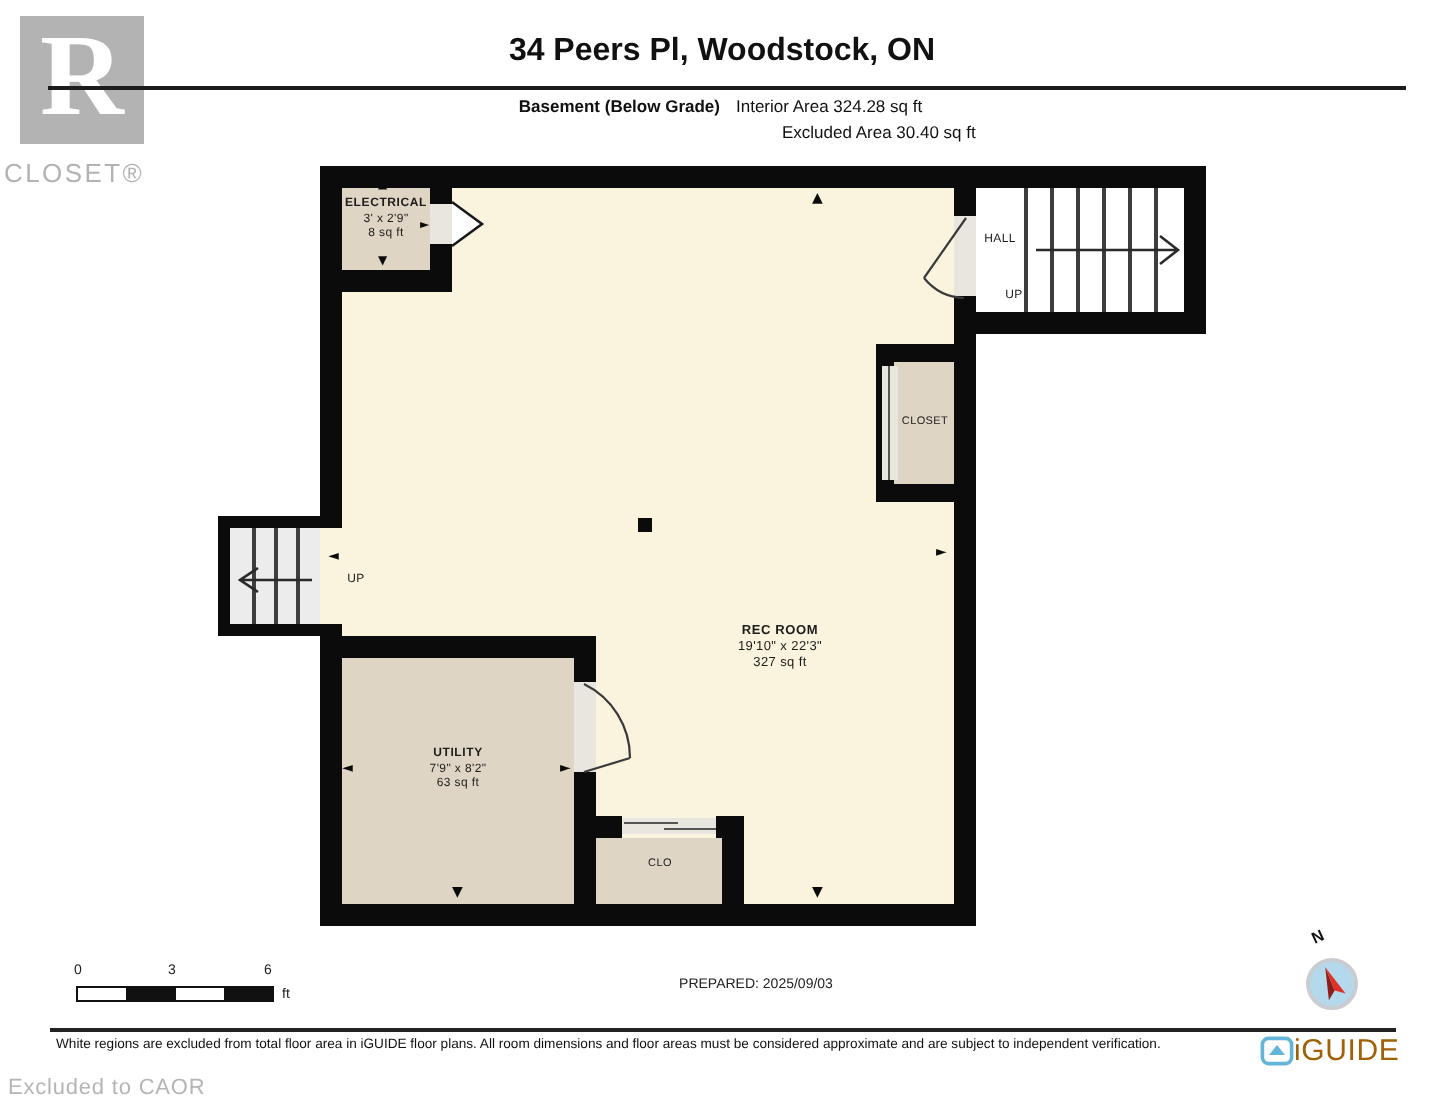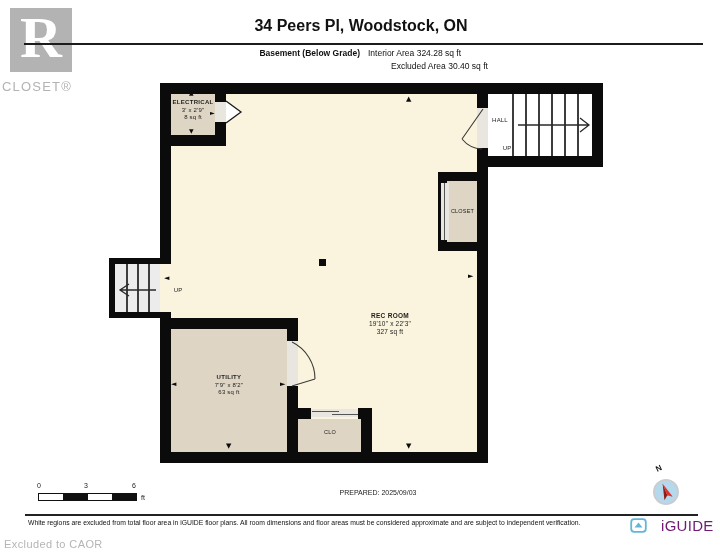--- a/index.html
+++ b/index.html
@@ -158,21 +158,21 @@
         <polygon points="11,2 15.5,18 11,14.5" fill="#e03127"></polygon>
       </g>
     </svg>
   </div>
   <div class="abs" style="left:656px;top:464px;font-size:8px;font-weight:bold;transform:rotate(-25deg);">N</div>
 
   <div class="abs" style="left:25px;top:514px;width:673px;height:2px;background:#222;"></div>
   <div class="abs" style="left:28px;top:519px;width:660px;font-size:6.8px;line-height:8px;color:#111;white-space:nowrap;">White regions are excluded from total floor area in iGUIDE floor plans. All room dimensions and floor areas must be considered approximate and are subject to independent verification.</div>
   <div class="abs" style="left:4px;top:538px;font-size:11px;color:#b5b5b5;letter-spacing:.4px;">Excluded to CAOR</div>
 
-  <div class="abs" style="left:630px;top:517px;display:flex;align-items:center;gap:14px;color:#701a75;">
+  <div class="abs" style="left:630px;top:517px;display:flex;align-items:center;gap:0;color:#a16207;">
     <svg width="17" height="15" viewBox="0 0 17 15">
       <rect x="1.2" y="1.2" width="14.6" height="12.6" rx="3" fill="none" stroke="#64b6d9" stroke-width="1.8"></rect>
       <polygon points="4.5,9.5 8.5,4.5 12.5,9.5" fill="#64b6d9"></polygon>
     </svg>
     <span style="font-size:15px;letter-spacing:.3px;">iGUIDE</span>
   </div>
 
 </div>
 
 </body></html>

